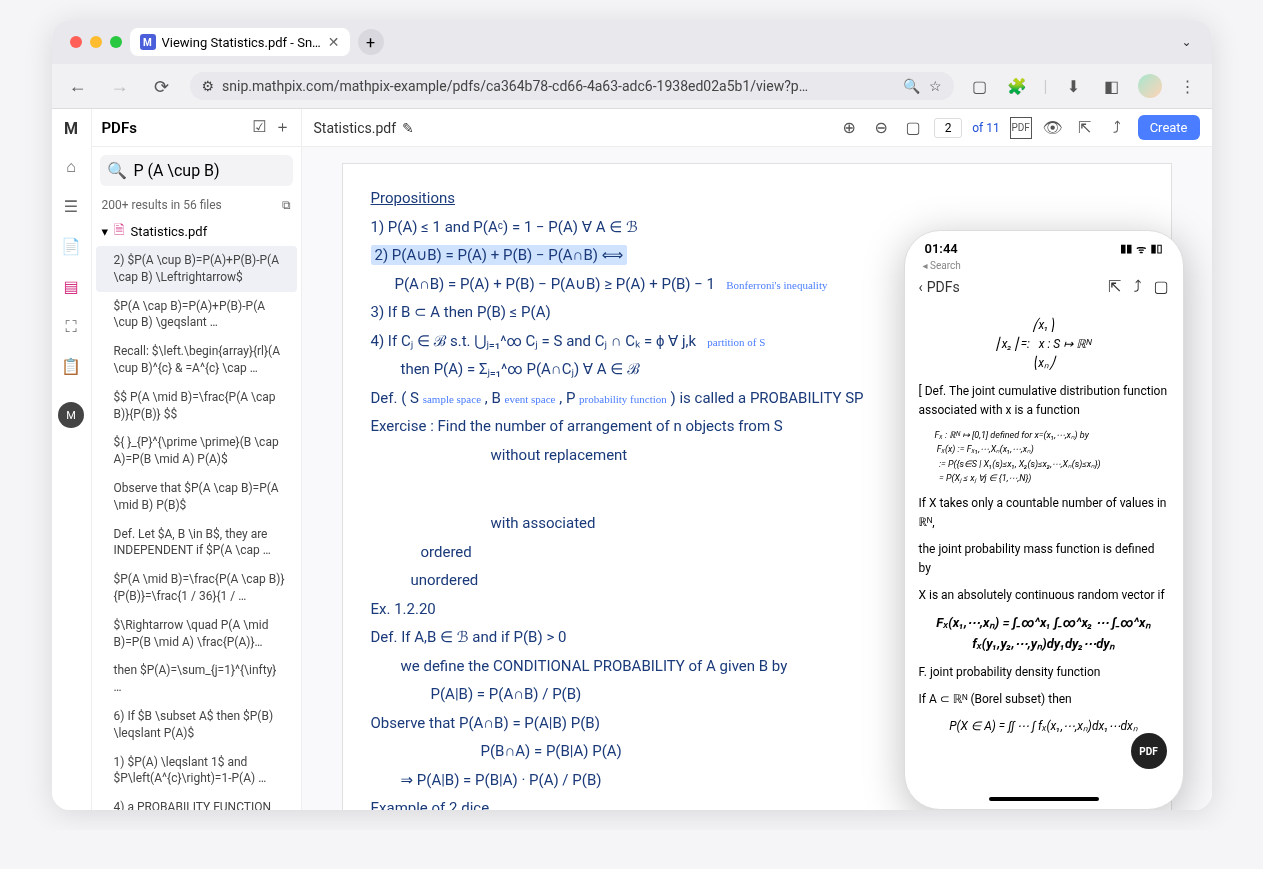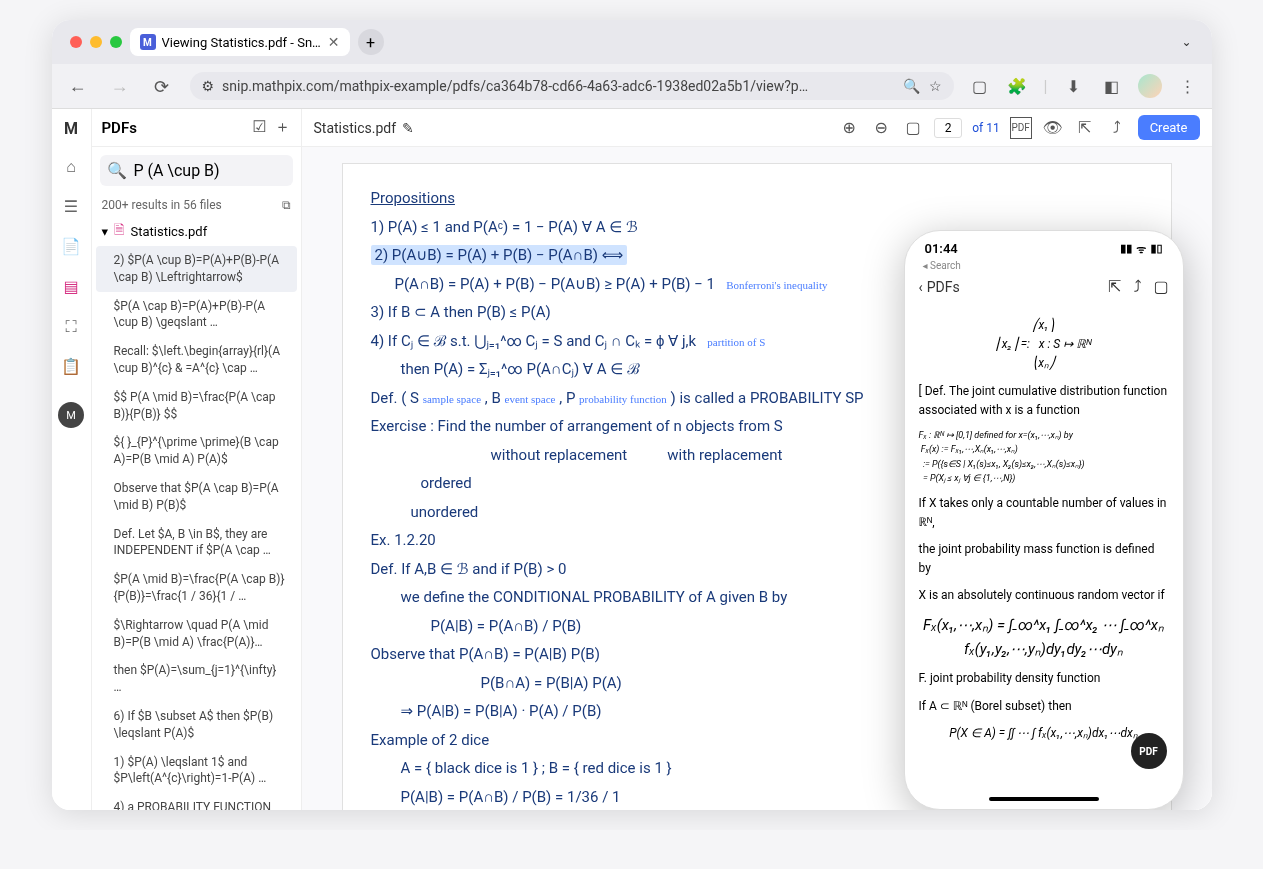--- a/index.html
+++ b/index.html
@@ -73,21 +73,21 @@
 
 .phone { position:absolute; right:28px; top:210px; width:280px; height:580px; background:#fff; border-radius:36px; box-shadow:0 8px 40px rgba(0,0,0,0.25); border:1px solid #ddd; overflow:hidden; display:flex; flex-direction:column; }
 .phone-status { display:flex; justify-content:space-between; padding:10px 20px 4px; font-size:13px; font-weight:600; }
 .phone-status-icons { display:flex; gap:4px; align-items:center; font-size:11px; }
 .phone-nav { display:flex; align-items:center; justify-content:space-between; padding:6px 14px; }
 .phone-back { display:flex; align-items:center; gap:4px; font-size:14px; color:#333; cursor:pointer; }
 .phone-actions { display:flex; gap:12px; }
 .phone-actions span { cursor:pointer; color:#333; }
 .phone-search { font-size:10px; color:#888; padding:0 18px; }
 .phone-body { flex:1; overflow-y:auto; padding:8px 14px; font-size:12px; line-height:1.6; font-family: Georgia, serif; }
-.phone-body .math { font-style:italic; text-align:center; margin:6px 0; }
+.phone-body .math { font-style:italic; text-align:center; margin:6px 16px; }
 .phone-body p { margin:8px 0; }
 .phone-fab { position:absolute; bottom:40px; right:16px; width:36px; height:36px; border-radius:50%; background:#222; color:#fff; display:flex;align-items:center;justify-content:center; font-size:10px; font-weight:700; }
 .phone-home { width:110px; height:4px; background:#000; border-radius:3px; margin:8px auto; }
 
 
 ::-webkit-scrollbar { width:8px; }
 ::-webkit-scrollbar-thumb { background:#ccc; border-radius:4px; }
 </style>
 </head>
 <body>
@@ -215,23 +215,23 @@
             &nbsp;&nbsp;<span class="label">partition of S</span>
           </div>
           <div style="padding-left:30px;">then  P(A)  =  Σⱼ₌₁^∞  P(A∩Cⱼ)  ∀ A ∈ ℬ</div>
           <div>
             <span>Def.  ( S </span><span class="label">sample space</span>
             <span> ,  B </span><span class="label">event space</span>
             <span> ,  P </span><span class="label">probability function</span>
             <span> )  is called  a  PROBABILITY  SP</span>
           </div>
           <div>Exercise : Find  the  number  of  arrangement   of  n  objects  from  S</div>
-          <div class="row" style="padding-left:120px;">
+          <div class="row" style="padding-left:120px;flex-direction:column;">
             <span>without  replacement</span>
-            <span>with replacement</span>
+            <span>with associated</span>
           </div>
           <div style="padding-left:50px;">ordered</div>
           <div style="padding-left:40px;">unordered</div>
           <div>Ex. 1.2.20</div>
           <div>Def.  If  A,B ∈ ℬ  and  if  P(B) &gt; 0</div>
           <div style="padding-left:30px;">we define  the  CONDITIONAL PROBABILITY  of  A  given B  by</div>
           <div style="padding-left:60px;">P(A|B)   =   P(A∩B) / P(B)</div>
           <div>Observe that     P(A∩B)  =  P(A|B) P(B)</div>
           <div style="padding-left:110px;">P(B∩A)  =  P(B|A) P(A)</div>
           <div style="padding-left:30px;">⇒          P(A|B)  =  P(B|A) · P(A) / P(B)</div>
@@ -267,21 +267,21 @@
 ⎜x₂⎟ =:   x : S ↦ ℝᴺ
 ⎝xₙ⎠</div>
       <p>[ Def. The joint cumulative distribution function associated with x is a function</p>
       <div class="math" style="font-size:9px;white-space:pre;text-align:left;">Fₓ : ℝᴺ ↦ [0,1] defined for x=(x₁,⋯,xₙ) by
  Fₓ(x) := Fₓ₁,⋯,Xₙ(x₁,⋯,xₙ)
   := P({s∈S | X₁(s)≤x₁, X₂(s)≤x₂,⋯,Xₙ(s)≤xₙ})
   = P(Xⱼ ≤ xⱼ ∀j ∈ {1,⋯,N})</div>
       <p><span>If X takes only a countable number of values in ℝᴺ,</span></p>
       <p>the joint probability mass function is defined by</p>
       <p>X is an absolutely continuous random vector if</p>
-      <div class="math" style="font-size:15px;">Fₓ(x₁,⋯,xₙ) = ∫₋∞^x₁ ∫₋∞^x₂ ⋯ ∫₋∞^xₙ fₓ(y₁,y₂,⋯,yₙ)dy₁dy₂⋯dyₙ</div>
+      <div class="math" style="font-size:13px;font-weight:bold;">Fₓ(x₁,⋯,xₙ) = ∫₋∞^x₁ ∫₋∞^x₂ ⋯ ∫₋∞^xₙ fₓ(y₁,y₂,⋯,yₙ)dy₁dy₂⋯dyₙ</div>
       <p>F. joint probability density function</p>
       <p>If A ⊂ ℝᴺ (Borel subset) then</p>
       <div class="math">P(X ∈ A) = ∫∫ ⋯ ∫ fₓ(x₁,⋯,xₙ)dx₁⋯dxₙ</div>
     </div>
     <div class="phone-fab">PDF</div>
     <div class="phone-home"></div>
   </div>
 
 </div>
 

